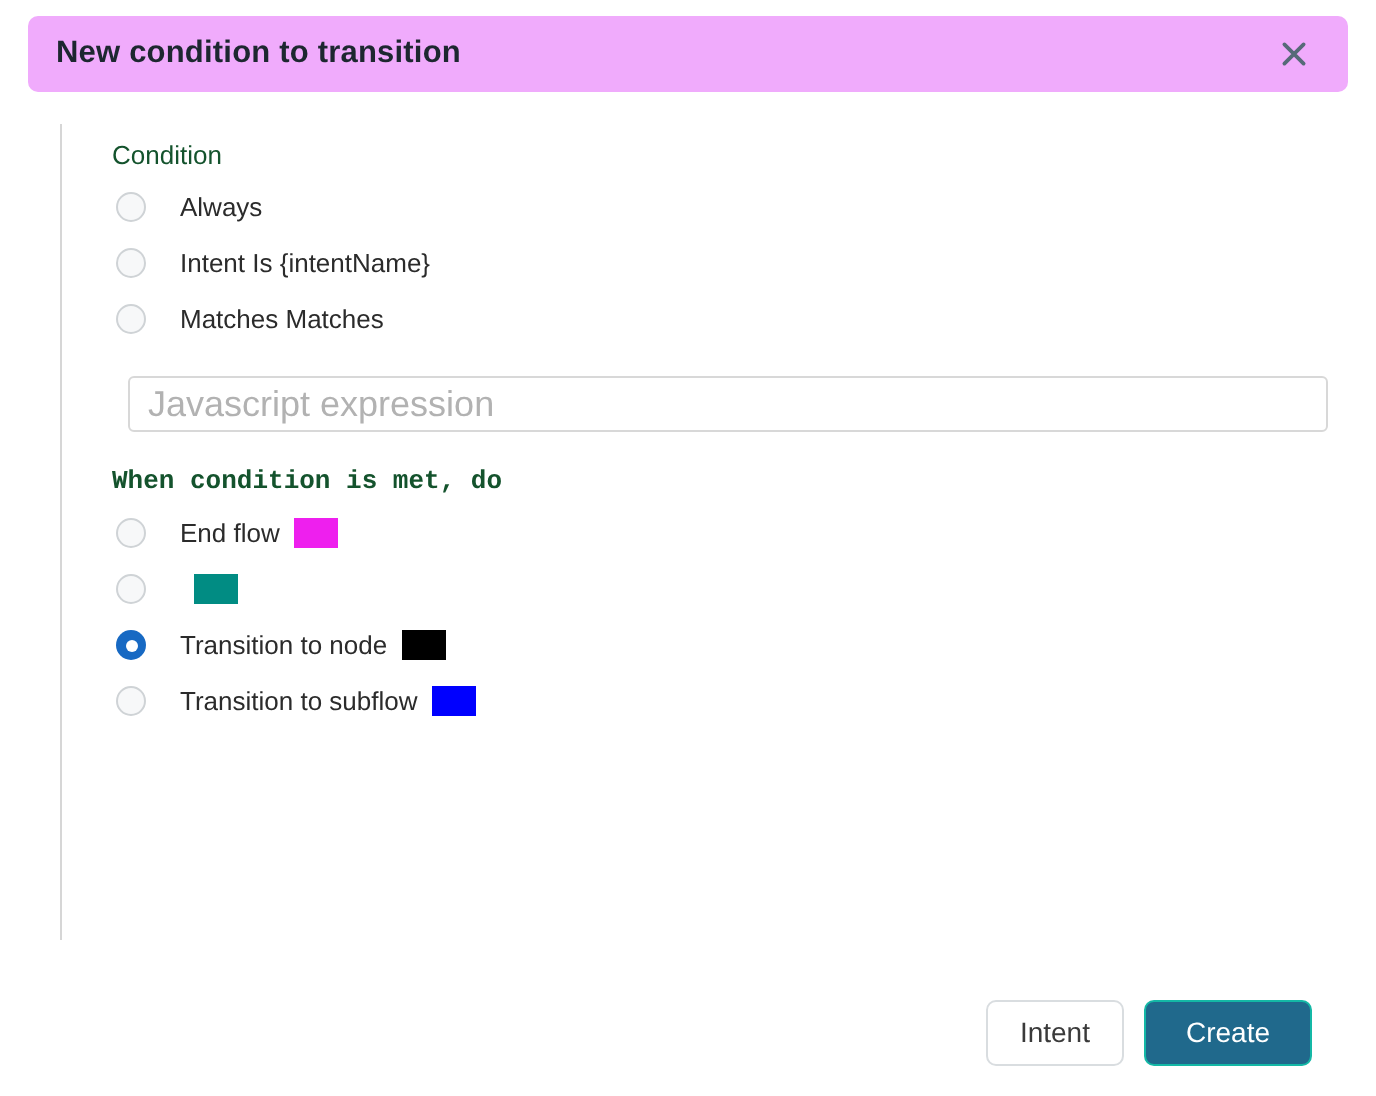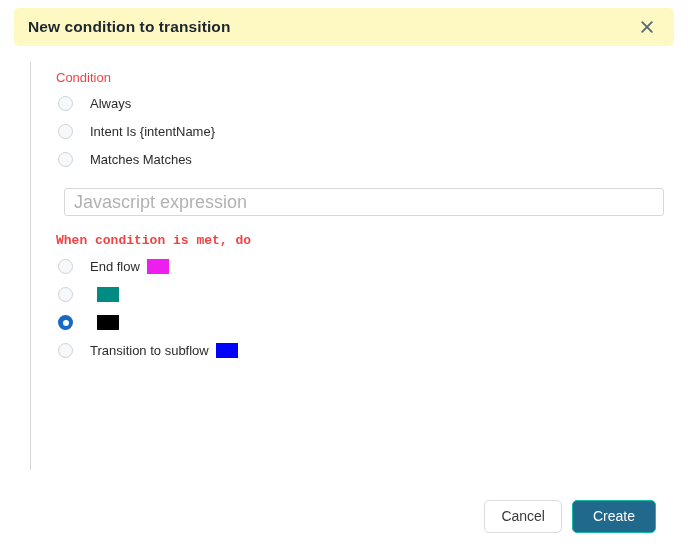--- a/index.html
+++ b/index.html
@@ -28,21 +28,21 @@
     box-sizing: border-box;
   }
 
   
   .dialog-header {
     position: absolute;
     left: 14px;
     top: 8px;
     width: 660px;
     height: 38px;
-    background: #fef9c3;
+    background: #f0abfc;
     border-radius: 5px;
     display: flex;
     align-items: center;
     justify-content: space-between;
     box-sizing: border-box;
     padding: 0 16px 0 14px;
   }
   .dialog-title {
     font-size: 15.5px;
     font-weight: 700;
@@ -80,21 +80,21 @@
   .content {
     position: absolute;
     left: 56px;
     top: 12px;
     width: 600px;
   }
 
   
   .section-label {
     font-size: 13px;
-    color: #ef4444;
+    color: #14532d;
     margin: 0 0 10px 0;
     line-height: 16px;
   }
   .section-label.bold {
     font-weight: 700;
   }
 
   
   .radio-list { margin: 0; padding: 0; }
   .radio-row {
@@ -292,34 +292,34 @@
         <div class="radio-row">
           <span class="radio"></span>
           <span class="radio-label">
             <span class="swatch" style="background:#018c83"></span>
           </span>
         </div>
 
         <div class="radio-row">
           <span class="radio checked"></span>
           <span class="radio-label">
-            <span class="swatch" style="background:#000000"></span>
+            <span>Transition to node</span><span class="swatch" style="background:#000000"></span>
           </span>
         </div>
 
 
         <div class="radio-row">
           <span class="radio"></span>
           <span class="radio-label">
             <span>Transition to subflow</span><span class="swatch" style="background:#0000ff"></span>
           </span>
         </div>
 
       </div>
     </div>
   </div>
 
   <div class="dialog-footer">
-    <button class="btn btn-cancel">Cancel</button>
+    <button class="btn btn-cancel">Intent</button>
     <button class="btn btn-create">Create</button>
   </div>
 
 </div>
 
 </body></html>

